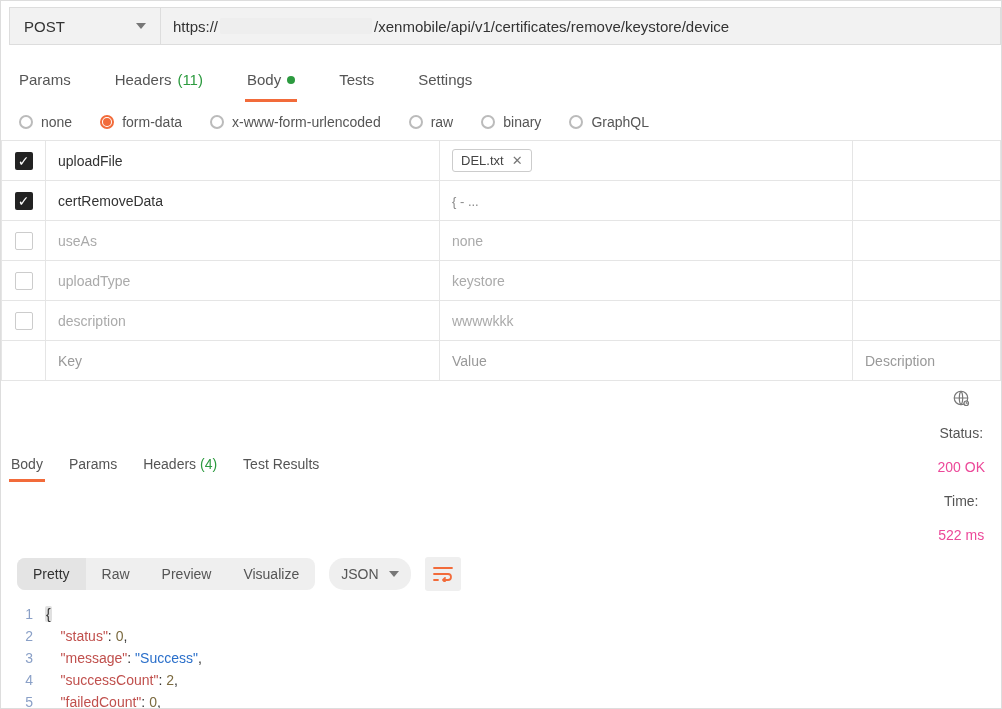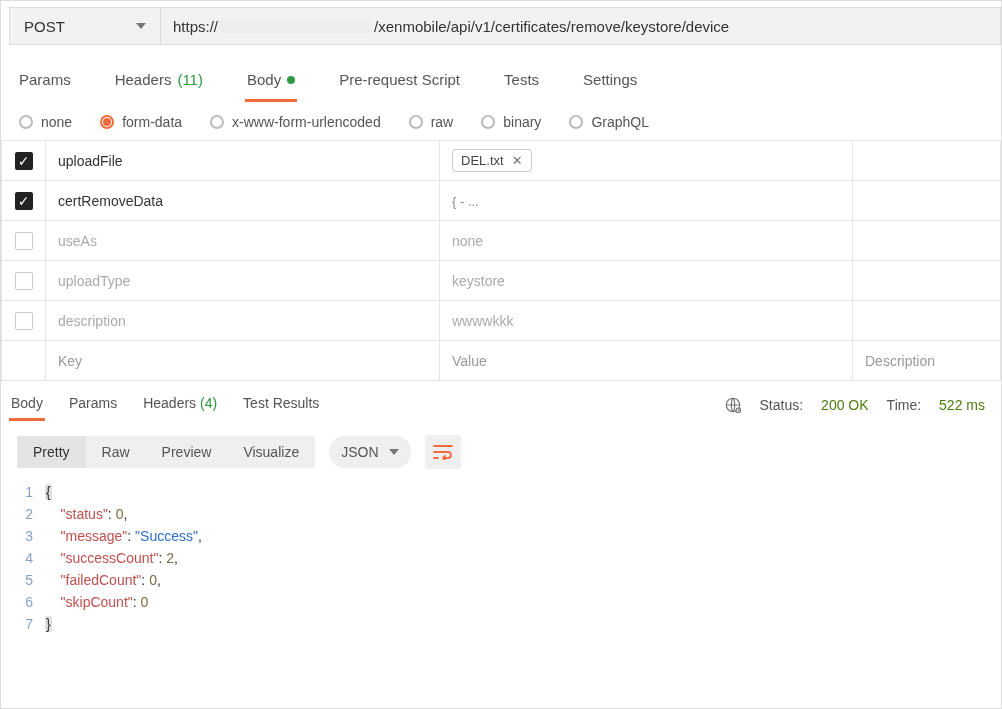--- a/index.html
+++ b/index.html
@@ -40,27 +40,27 @@
   .file-chip { display:inline-flex; align-items:flex-start; gap:8px; border:1px solid #ccc; border-radius:3px; padding:3px 8px; font-size:13px; color:#444; }
   .file-chip .x { color:#777; font-size:13px; }
   .placeholder-row td { color:#999; }
   .faint { color:#888; font-style: normal; font-size:13px; }
 
   
   .resp-bar { display:flex; align-items:center; padding: 8px 16px 4px 4px; font-size:14px; color:#555; }
   .resp-tabs { display:flex; gap:22px; padding-left:4px; }
   .resp-tab { padding: 6px 2px 10px 2px; cursor:pointer; position:relative; }
   .resp-tab.active::after { content:""; position:absolute; left:0; right:0; bottom:0; height:3px; background:#f26b3a; }
-  .resp-right { margin-left:auto; display:flex; align-items:center; gap:18px; color:#555; }
-  .green-text { color:#4d7c0f; }
+  .resp-right { margin-left:auto; display:flex; align-items:center; gap:18px; color:#555;flex-direction:column; }
+  .green-text { color:#ec4899; }
   .globe-icon { width:18px; height:18px; }
 
   
   .viewer-bar { display:flex; gap:14px; padding: 10px 16px 6px 16px; align-items:center; }
-  .seg { display:flex; background:#efefef; border-radius:2px; overflow:hidden; }
+  .seg { display:flex; background:#efefef; border-radius:8px; overflow:hidden; }
   .seg-btn { padding: 8px 16px; font-size:14px; color:#555; cursor:pointer; }
   .seg-btn.active { background:#e4e4e4; color:#333; }
   .json-dd { display:flex; align-items:center; gap:10px; background:#efefef; padding:8px 12px; border-radius:15px; font-size:14px; color:#555; cursor:pointer; }
   .wrap-btn { width:36px; height:34px; background:#efefef; border-radius:3px; display:flex; align-items:center; justify-content:center; cursor:pointer; }
 
   
   .code { padding: 6px 0 0 0; font-family: Consolas, Menlo, monospace; font-size: 14px; line-height: 22px; }
   .code-row { display:flex; }
   .gutter { width:44px; text-align:right; padding-right:12px; color:#8aa0c7; user-select:none; }
   .codeline { white-space: pre; }
@@ -93,23 +93,20 @@
       <span>Params</span>
     </div>
   <div class="tab">
     <span>Headers</span>
     <span class="count">(11)</span>
   </div>
   <div class="tab active">
     <span>Body</span>
     <span class="dot-green"></span>
   </div>
-  <div class="tab">
-      <span>Pre-request Script</span>
-    </div>
   <div class="tab">
       <span>Tests</span>
     </div>
   <div class="tab">
       <span>Settings</span>
     </div>
 </div>
 
 <div class="body-radios">
   <div class="radio">

